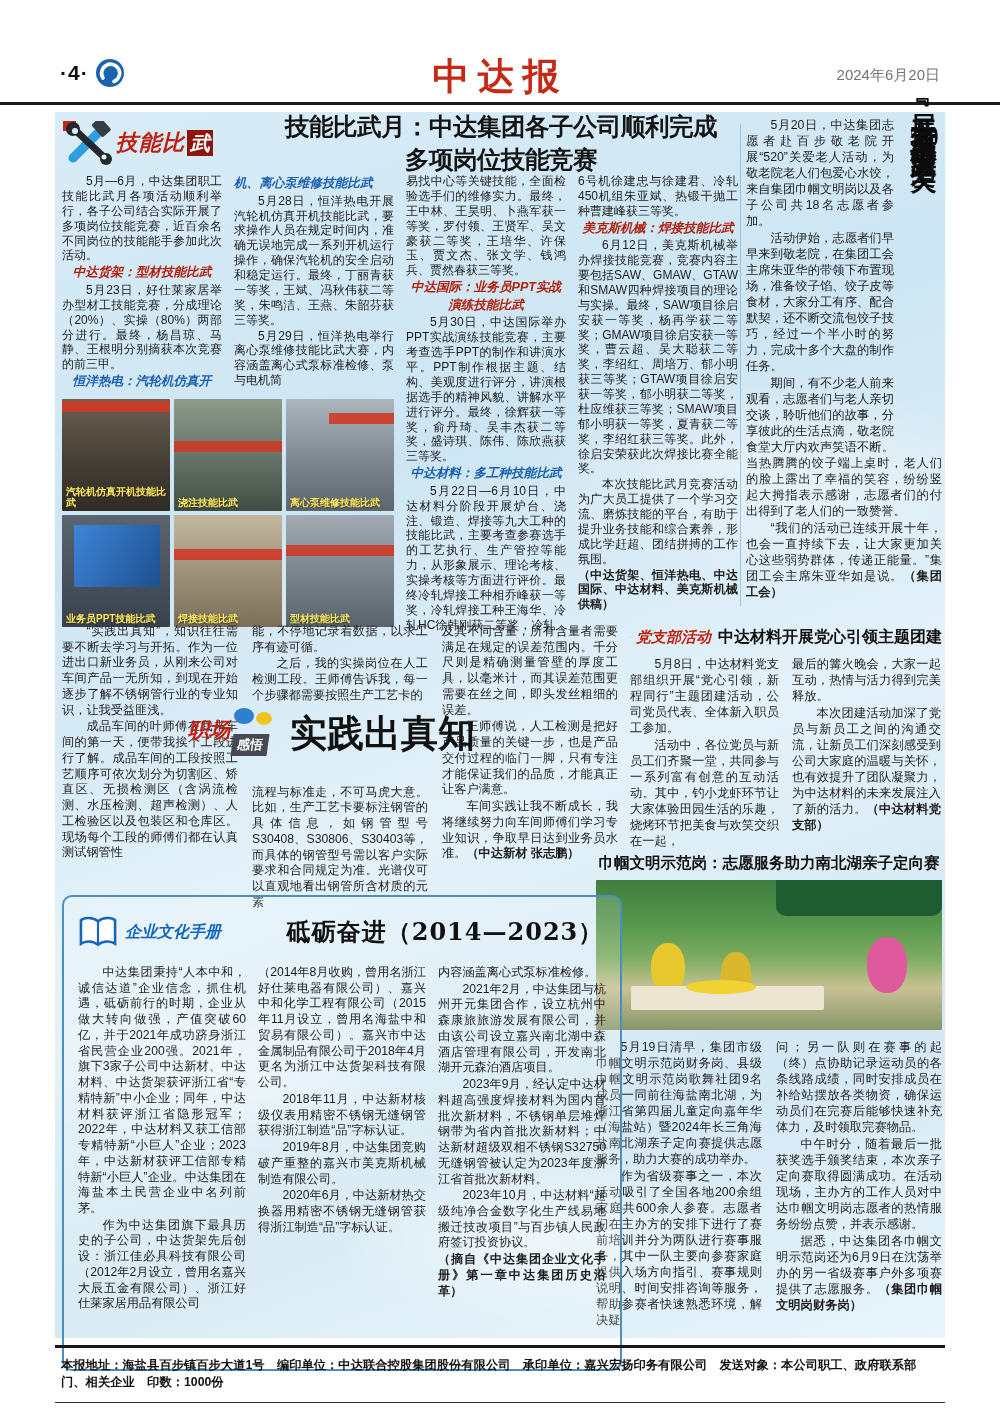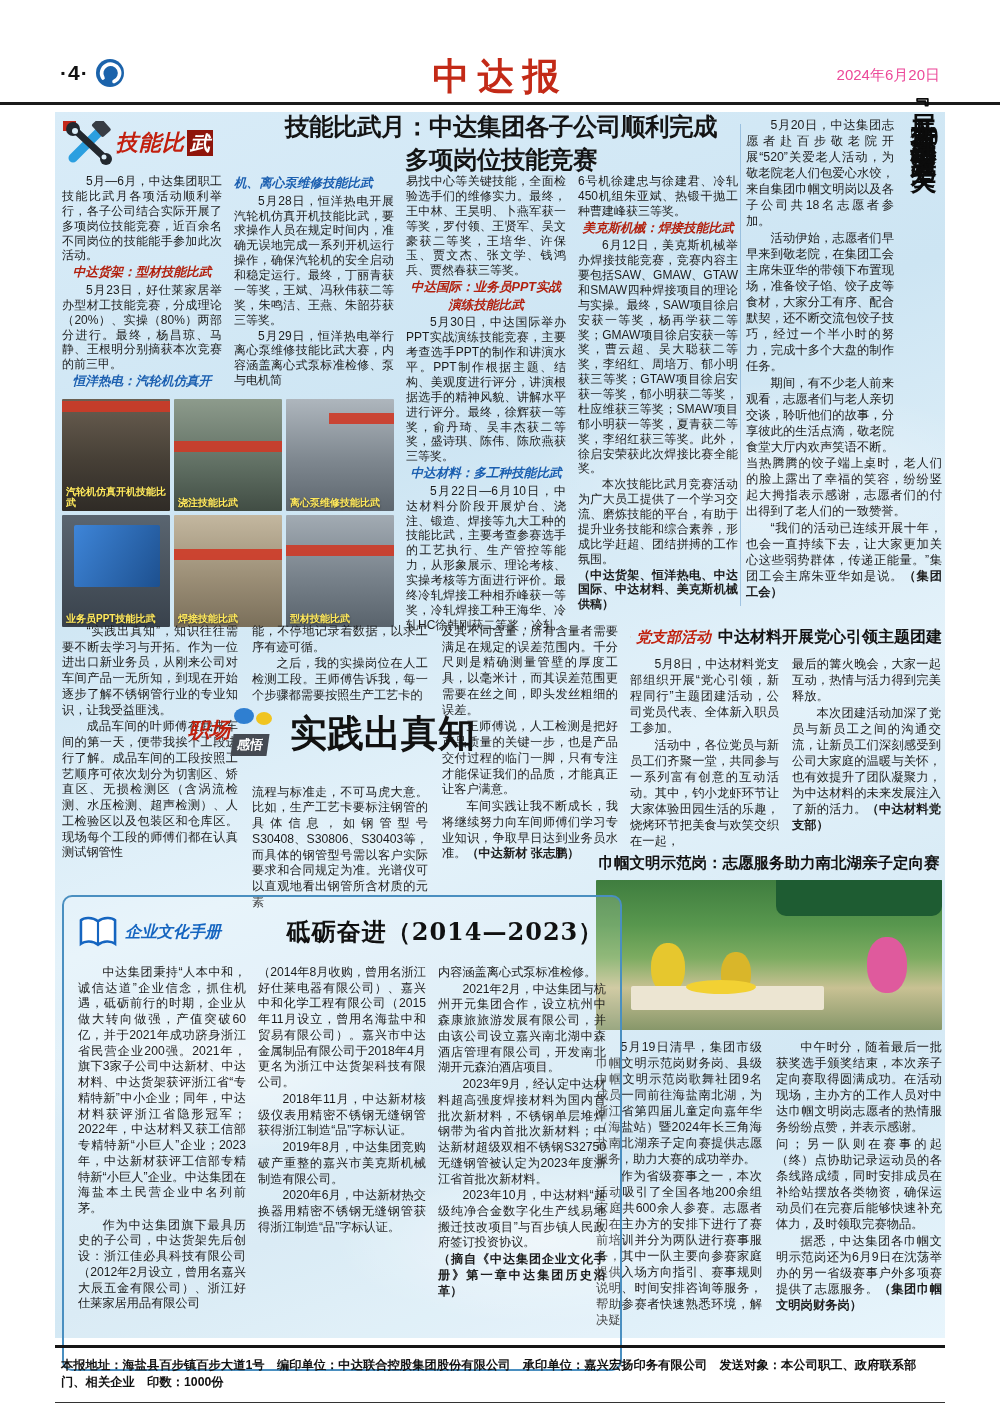--- a/index.html
+++ b/index.html
@@ -5,21 +5,21 @@
   html,body{margin:0;padding:0;background:#9aa0a6;}
   .page{position:relative;width:1000px;height:1415px;background:#ffffff;margin:0 auto;
         font-family:"Liberation Sans","DejaVu Sans",sans-serif;overflow:hidden;}
   
   .hdr{position:absolute;top:50px;left:60px;width:880px;height:50px;}
   .hdr-left{position:absolute;left:0;top:8px;display:flex;align-items:center;gap:6px;}
   .pageno{font-size:21px;font-weight:900;color:#111;letter-spacing:1px;}
   .masthead{position:absolute;left:50%;transform:translateX(-50%);top:2px;
             font-family:"DejaVu Serif","Liberation Serif",serif;font-weight:900;
             font-size:37px;letter-spacing:8px;}
-  .hdr-date{position:absolute;right:0;top:16px;font-size:15px;color:#ec4899;}
+  .hdr-date{position:absolute;right:0;top:16px;font-size:15px;color:#737373;}
   .hdr-rule{position:absolute;top:102px;left:0;width:1000px;height:3px;background:#1b1b1b;}
   
   .content-bg{position:absolute;left:55px;top:112px;width:890px;height:1226px;
     background:
       radial-gradient(ellipse 300px 120px at 18% 78%, rgba(255,255,255,.55), transparent 70%),
       radial-gradient(ellipse 340px 140px at 80% 30%, rgba(255,255,255,.4), transparent 70%),
       radial-gradient(ellipse 300px 120px at 55% 92%, rgba(255,255,255,.5), transparent 70%),
       linear-gradient(160deg,#d9ecf8 0%,#cde5f3 30%,#e4f2fa 55%,#d3e8f4 78%,#e8f5fc 100%);}
   .vsep{position:absolute;left:740px;top:124px;width:1px;height:482px;background:rgba(110,160,205,.55);}
   
@@ -280,22 +280,22 @@
       <div class="blob b3"></div>
       <div class="tbl"></div>
       <div class="bananas"></div>
     </div>
     <div class="women-cols">
       <div class="women-col">
         <p class="bp">5月19日清早，集团市级巾帼文明示范岗财务岗、县级巾帼文明示范岗歌舞社团9名成员一同前往海盐南北湖，为浙江省第四届儿童定向嘉年华（海盐站）暨2024年长三角海盐南北湖亲子定向赛提供志愿服务，助力大赛的成功举办。</p>
         <p class="bp">作为省级赛事之一，本次活动吸引了全国各地200余组家庭共600余人参赛。志愿者们在主办方的安排下进行了赛前培训并分为两队进行赛事服务，其中一队主要向参赛家庭提供入场方向指引、赛事规则说明、时间安排咨询等服务，帮助参赛者快速熟悉环境，解决疑</p>
       </div>
       <div class="women-col">
+        <p class="bp cont">问；另一队则在赛事的起（终）点协助记录运动员的各条线路成绩，同时安排成员在补给站摆放各类物资，确保运动员们在完赛后能够快速补充体力，及时领取完赛物品。</p>
         <p class="bp">中午时分，随着最后一批获奖选手颁奖结束，本次亲子定向赛取得圆满成功。在活动现场，主办方的工作人员对中达巾帼文明岗志愿者的热情服务纷纷点赞，并表示感谢。</p>
-        <p class="bp cont">问；另一队则在赛事的起（终）点协助记录运动员的各条线路成绩，同时安排成员在补给站摆放各类物资，确保运动员们在完赛后能够快速补充体力，及时领取完赛物品。</p>
         <p class="bp"><span>据悉，中达集团各巾帼文明示范岗还为6月9日在沈荡举办的另一省级赛事户外多项赛提供了志愿服务。</span><b class="crd">（集团巾帼文明岗财务岗）</b></p>
       </div>
     </div>
   </div>
 
   <div class="art-history">
     <div class="hist-head">
       <div class="hist-label">
         <svg width="40" height="32" viewBox="0 0 36 30">
           <path d="M18 5 C13 1 5 1 2 4 V26 C6 23 13 23 18 27 C23 23 30 23 34 26 V4 C31 1 23 1 18 5 Z" fill="#ffffff" stroke="#1565c0" stroke-width="2.4"></path>

